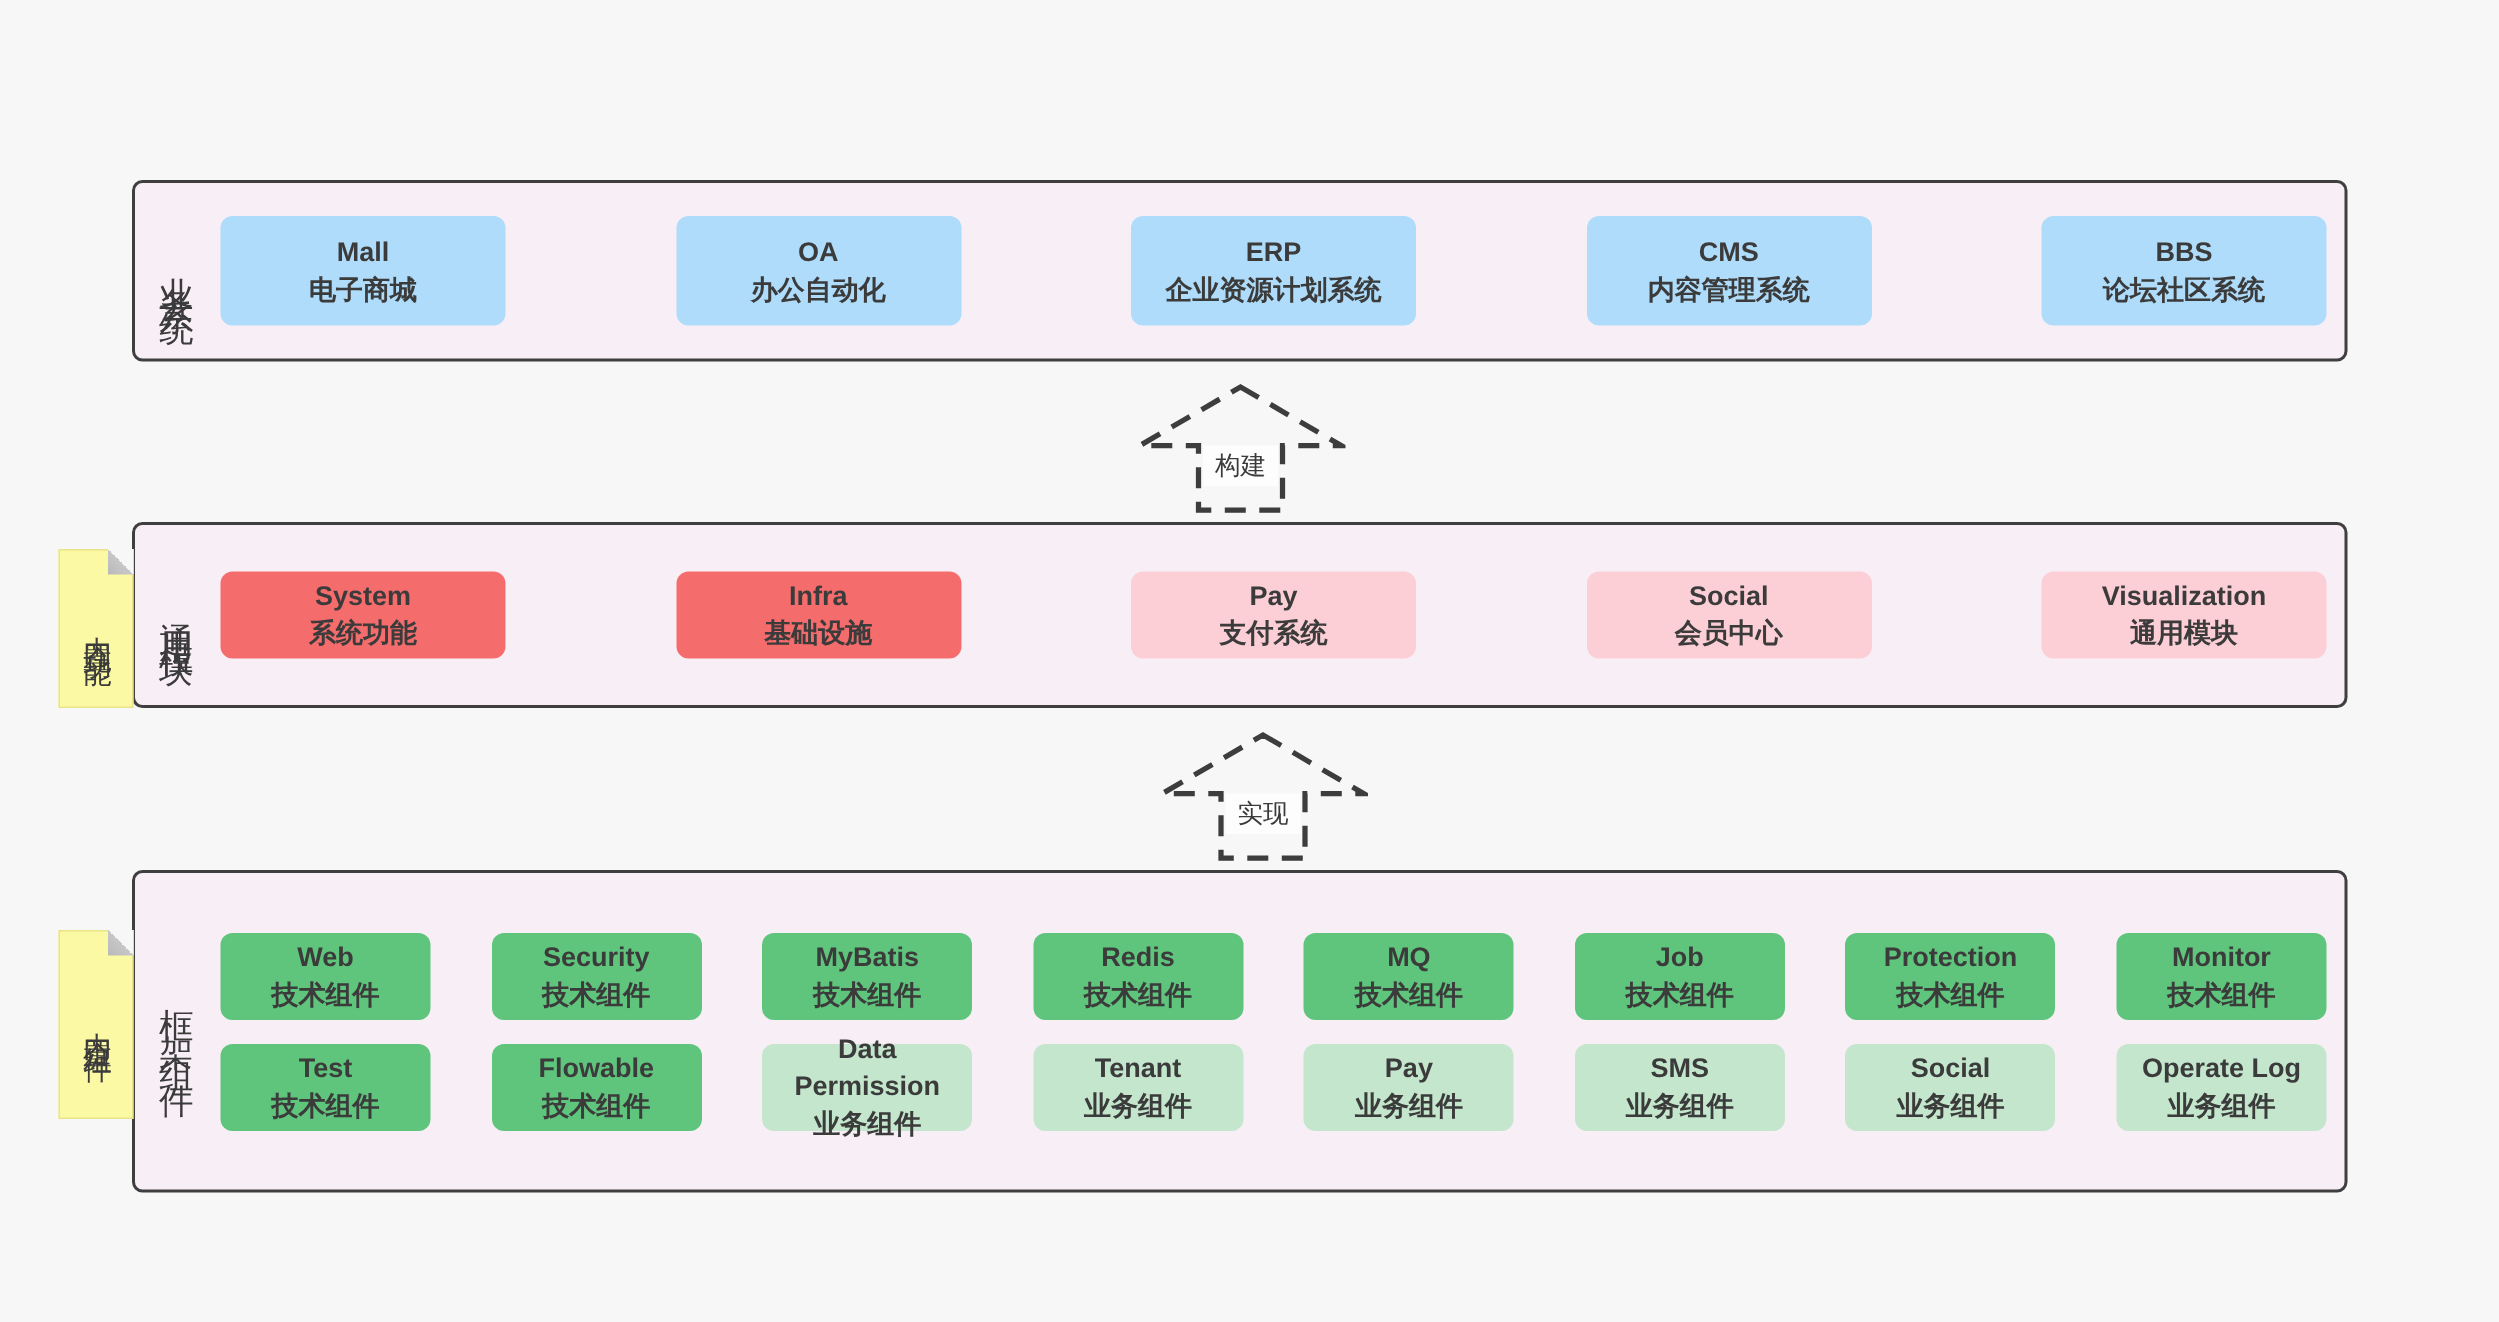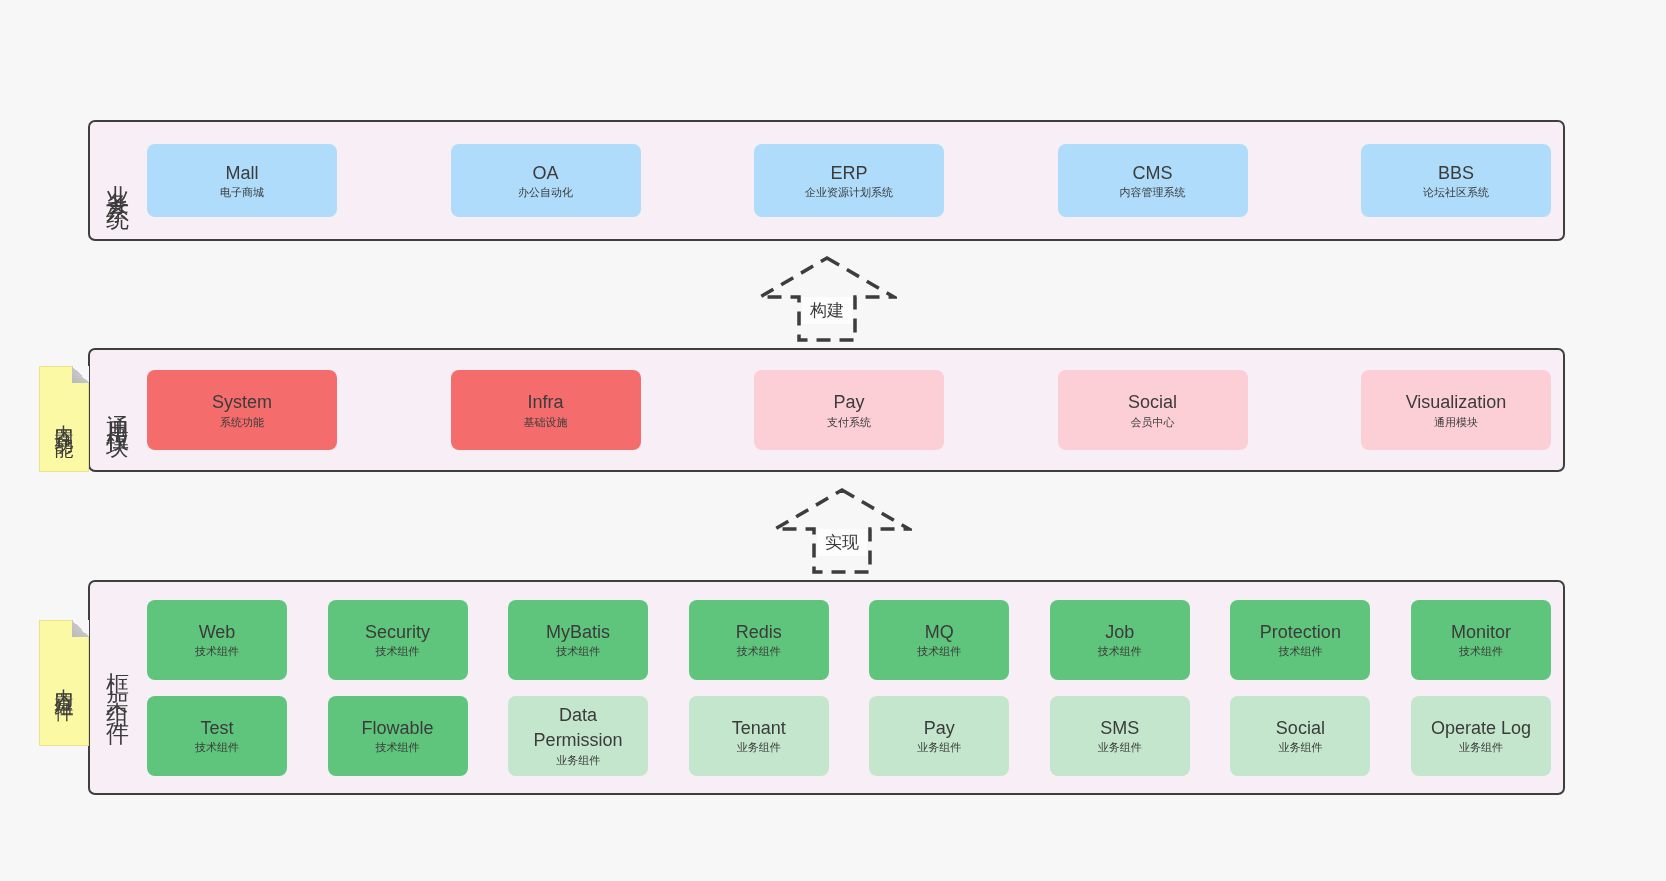--- a/index.html
+++ b/index.html
@@ -65,27 +65,28 @@
   
   .box {
     border-radius: 8px;
     display: flex;
     flex-direction: column;
     justify-content: center;
     align-items: center;
     text-align: center;
     padding: 4px 6px;
     line-height: 1.38;
+    font-weight: bold;
   }
   .box-w190 { width: 190px; }
   .box-w140 { width: 140px; }
   .box-h73  { height: 73px; }
-  .box-h78  { height: 80px; }
+  .box-h78  { height: 58px; }
   .box-title { font-size: 18px; }
-  .box-sub   { font-size: 11px; text-align: right; }
+  .box-sub   { font-size: 18px; text-align: right; }
 
   .c-blue       { background: var(--box-blue, #aedcfa); }
   .c-red        { background: var(--box-red, #f56c6c); }
   .c-pink       { background: var(--box-pink, #fccfd7); }
   .c-green      { background: var(--box-green, #5fc57c); }
   .c-lightgreen { background: var(--box-lightgreen, #c3e6cc); }
 
   
   .arrow {
     position: absolute;

